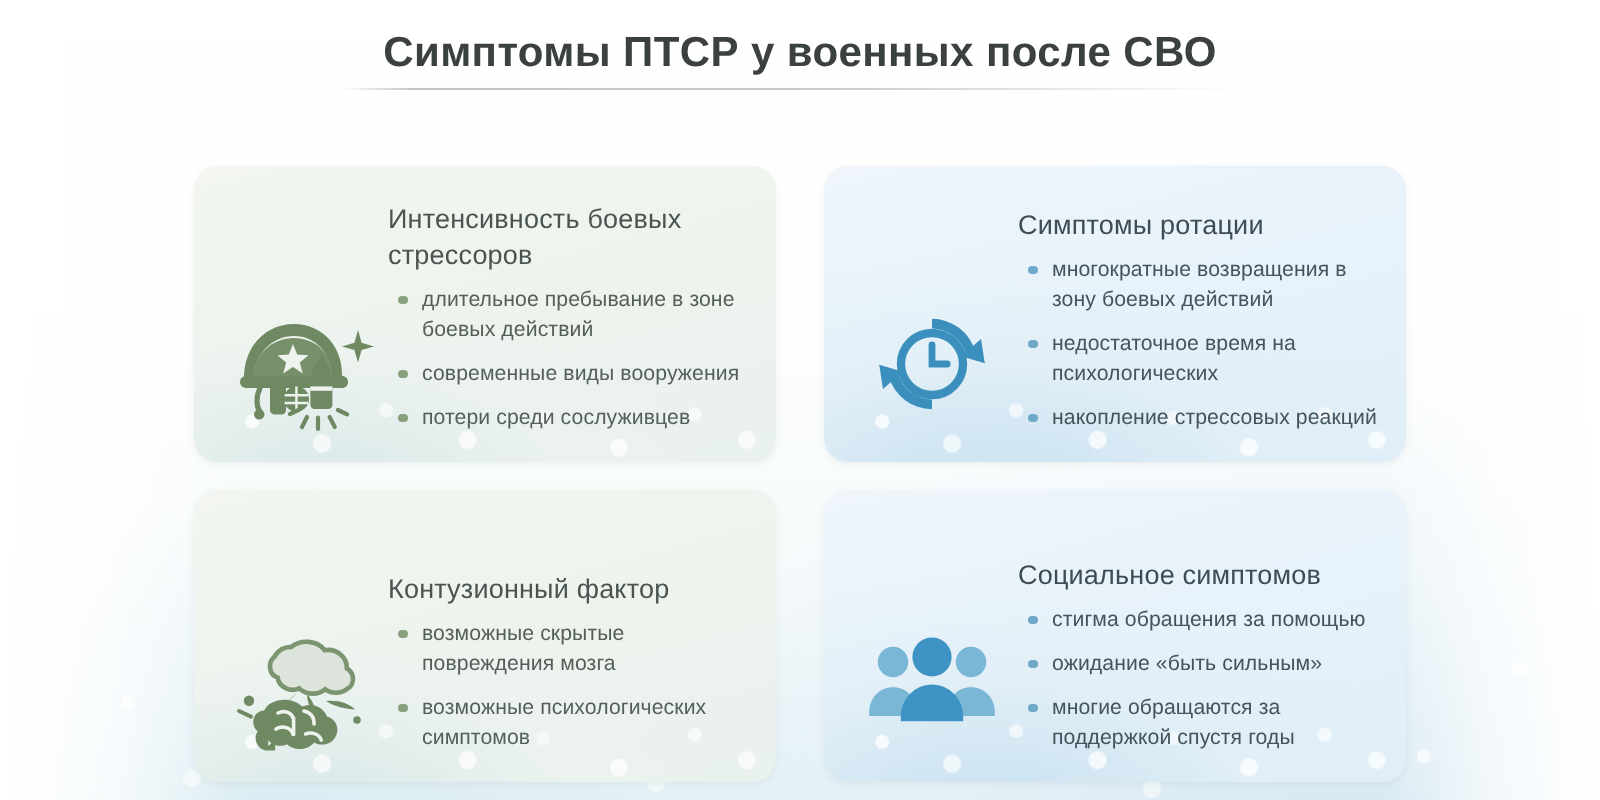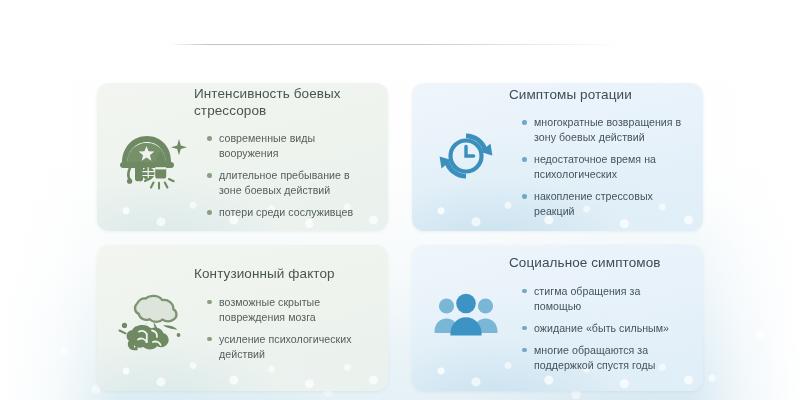--- a/index.html
+++ b/index.html
@@ -100,21 +100,21 @@
     grid-template-rows: 148px 146px;
     column-gap: 24px;
     row-gap: 14px;
   }
 
   .card {
     position: relative;
     border-radius: 12px;
     overflow: hidden;
     display: flex;
-    align-items: center;
+    align-items: flex-end;
     padding: 11px 6px 10px 11px;
     box-sizing: border-box;
     box-shadow: 0 1px 3px rgba(120,130,130,0.10);
   }
   .card.green {
     background:
       radial-gradient(ellipse 260px 140px at 22% 110%, rgba(216,232,233,0.95) 0%, rgba(236,243,240,0.5) 48%, rgba(255,255,255,0) 78%),
       linear-gradient(165deg, #f3f6f0 0%, #eef3ed 48%, #e9f1ee 100%);
   }
   .card.blue {
@@ -162,21 +162,21 @@
     font-weight: normal;
     line-height: 1.28;
     margin: 0 0 7px 0;
     letter-spacing: .1px;
   }
   .card.green .card-heading { color: #4a5551; }
   .card.blue  .card-heading { color: #3d4c55; }
 
   ul.bullets {
     list-style: none;
-    margin: 12px;
+    margin: 4px;
     padding: 0;
   }
   ul.bullets li {
     position: relative;
     padding-left: 13px;
     margin-bottom: 7px;
     font-size: 10.6px;
     line-height: 1.42;
     letter-spacing: .05px;
   }
@@ -201,20 +201,23 @@
 </head>
 <body>
 
 <div class="slide">
 
   <div class="bg-base"></div>
   <div class="bg-speckle"></div>
   <div class="bg-left-fade"></div>
   <div class="bg-right-fade"></div>
 
+  <div class="header">
+    <div class="page-title">Симптомы ПТСР у военных после СВО</div>
+  </div>
   <div class="title-rule"></div>
 
   <div class="grid">
 
     <div class="card green row1">
       <div class="card-speckle"></div>
       <div class="card-icon">
         <svg class="icon-svg" width="74" height="66" viewBox="0 0 74 66" aria-hidden="true">
           <g fill="#6f8a62">
 
@@ -237,22 +240,22 @@
 
             <path d="M39.5 55.5 L37 60.5 M45 55.8 L45 61.5 M50.8 55.5 L53.4 60.5 M55 52 L59.6 54.2 M35.6 51.8 L31 54" stroke="#6f8a62" stroke-width="2.1" stroke-linecap="round" fill="none"></path>
 
             <path d="M65 12 L66.8 18.4 L73 20.2 L66.8 22 L65 28.3 L63.2 22 L57 20.2 L63.2 18.4 Z"></path>
           </g>
         </svg>
       </div>
       <div class="card-body">
         <h3 class="card-heading">Интенсивность боевых стрессоров</h3>
         <ul class="bullets">
+          <li>длительное пребывание в зоне боевых действий</li>
           <li>современные виды вооружения</li>
-          <li>длительное пребывание в зоне боевых действий</li>
           <li>потери среди сослуживцев</li>
         </ul>
       </div>
     </div>
 
     <div class="card blue row1">
       <div class="card-speckle"></div>
       <div class="card-icon">
         <svg class="icon-svg" width="62" height="60" viewBox="0 0 62 60" aria-hidden="true">
           <g fill="none" stroke="#3b8fbd" stroke-width="4.2">
@@ -310,21 +313,21 @@
             <circle cx="9.5" cy="33.4" r="2.6"></circle>
             <circle cx="63.5" cy="43" r="1.9"></circle>
             <path d="M4.5 38.5 L10.5 41.3" stroke="#6f8a62" stroke-width="2" fill="none" stroke-linecap="round"></path>
           </g>
         </svg>
       </div>
       <div class="card-body">
         <h3 class="card-heading">Контузионный фактор</h3>
         <ul class="bullets">
           <li>возможные скрытые повреждения мозга</li>
-          <li>усиление психологических действий</li>
+          <li>возможные психологических симптомов</li>
         </ul>
       </div>
     </div>
 
     <div class="card blue row2">
       <div class="card-speckle"></div>
       <div class="card-icon">
         <svg class="icon-svg" width="66" height="48" viewBox="0 0 66 48" aria-hidden="true">
 
           <g fill="#7ab6d6">

